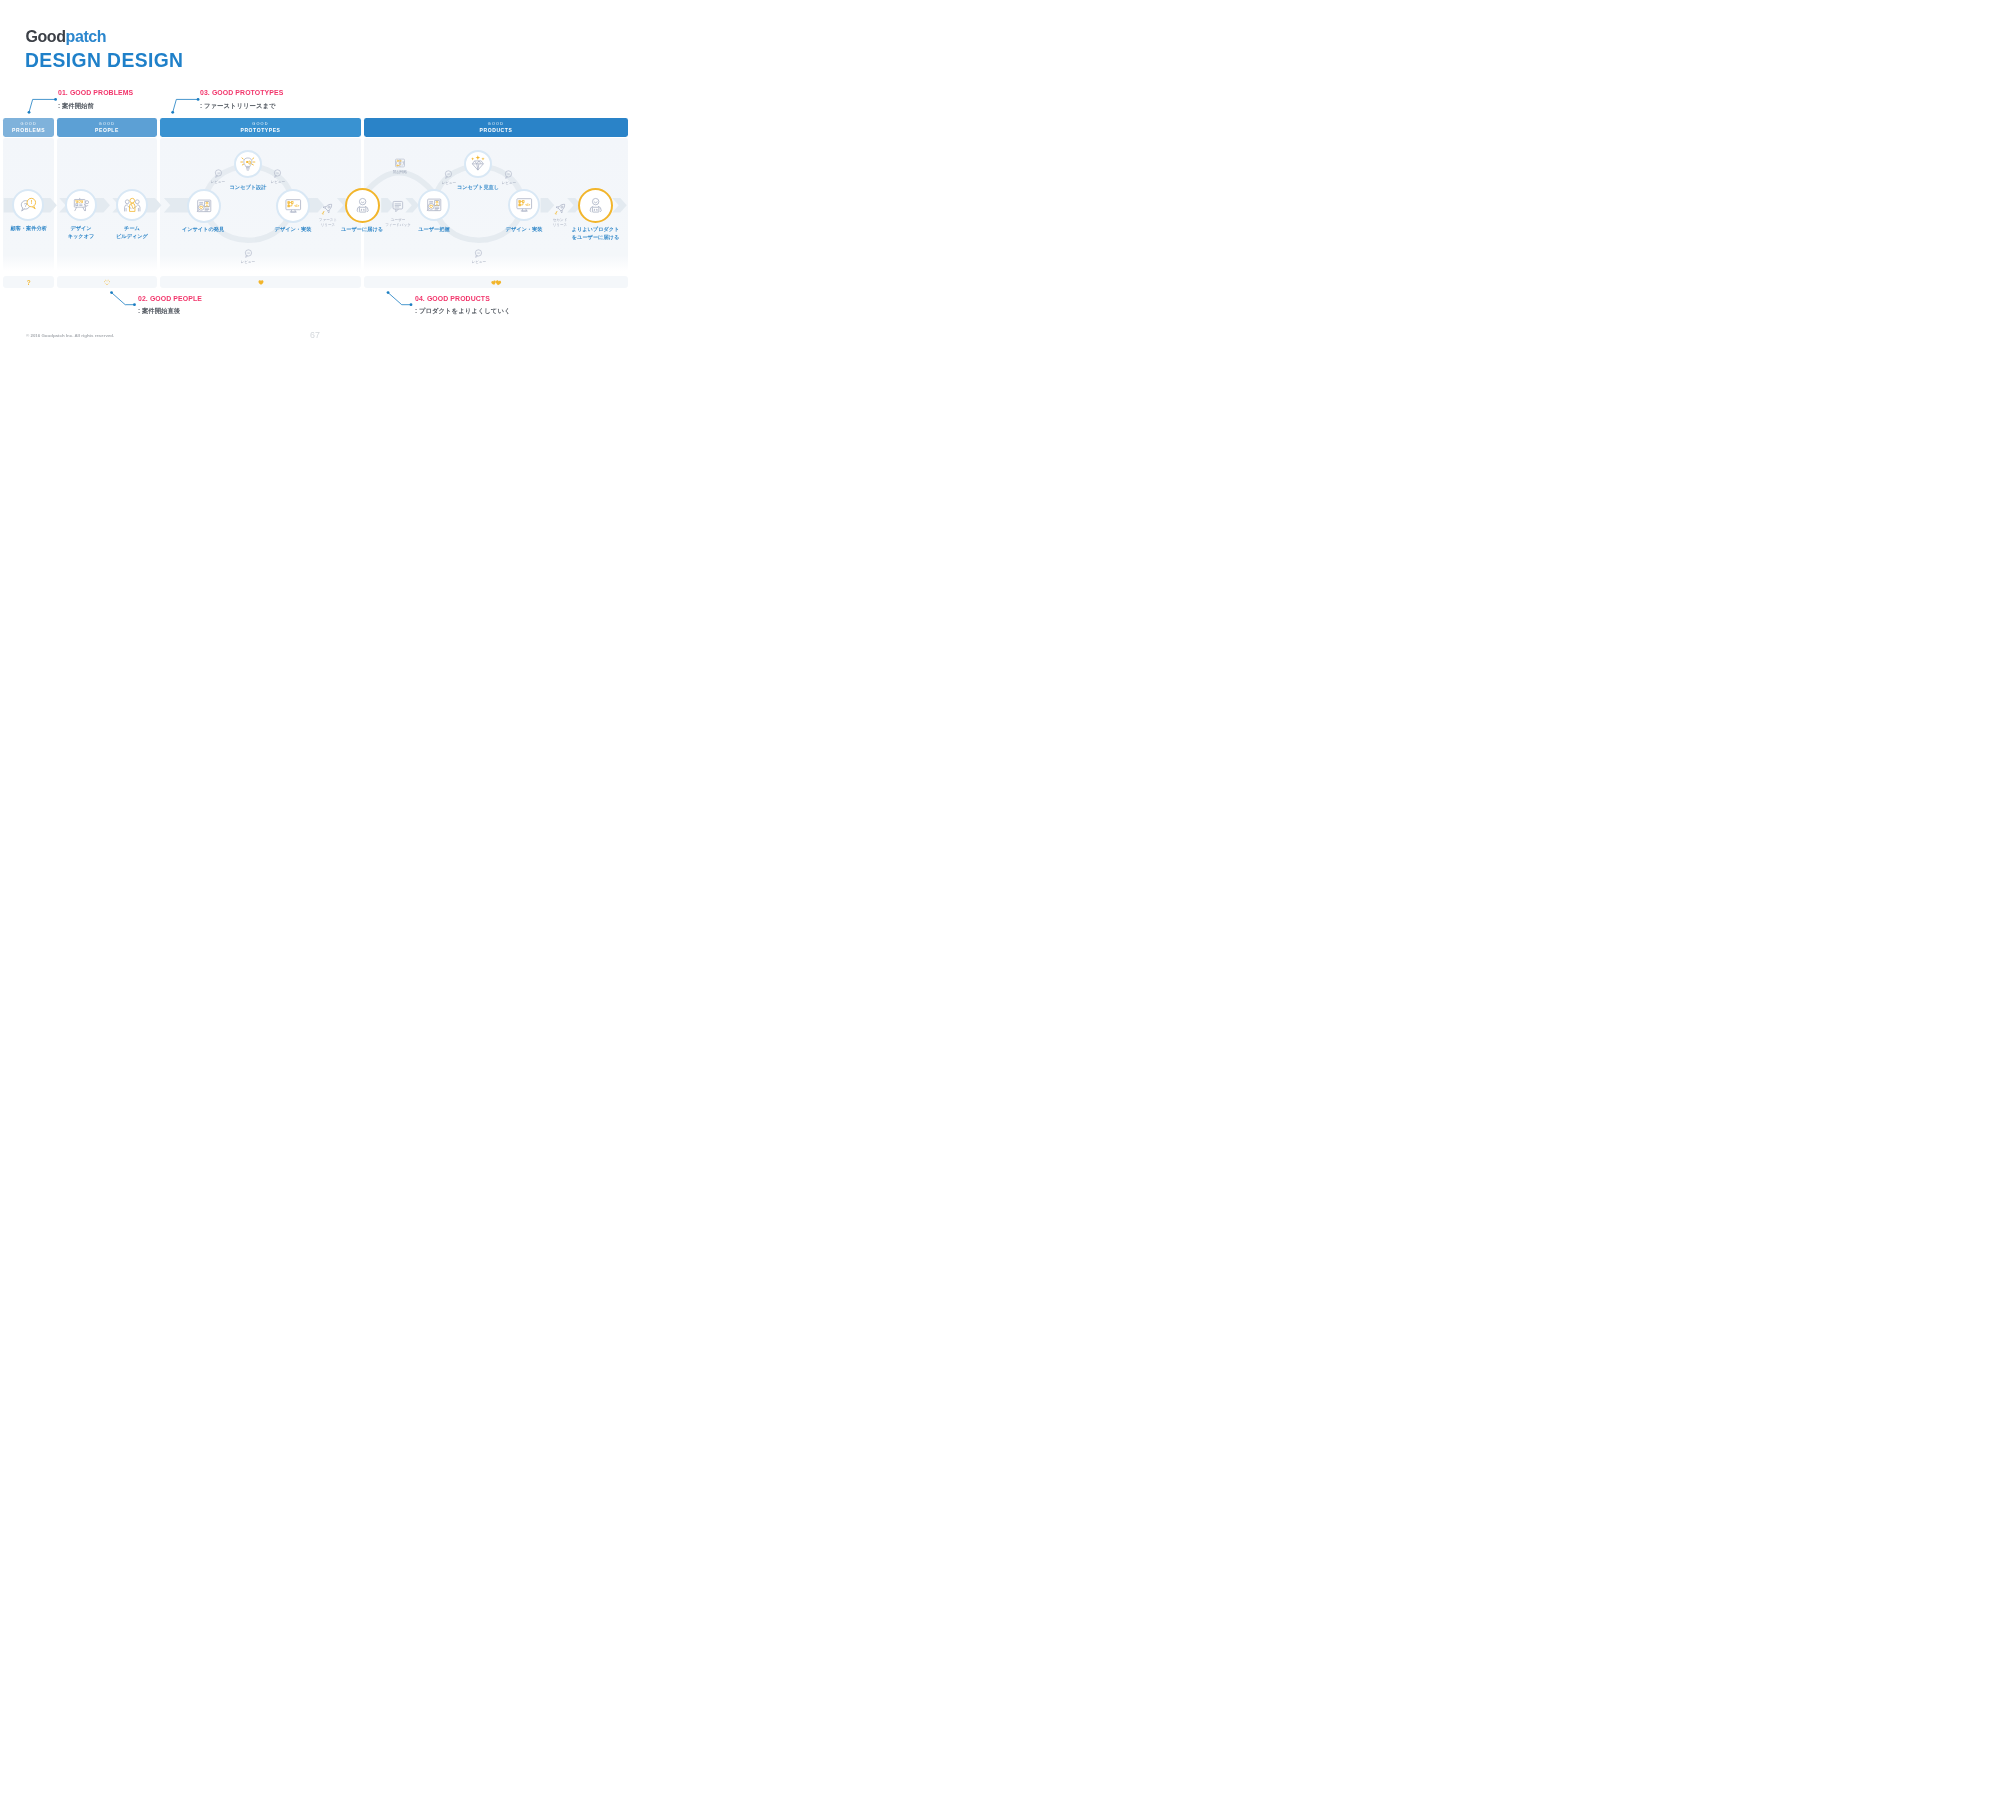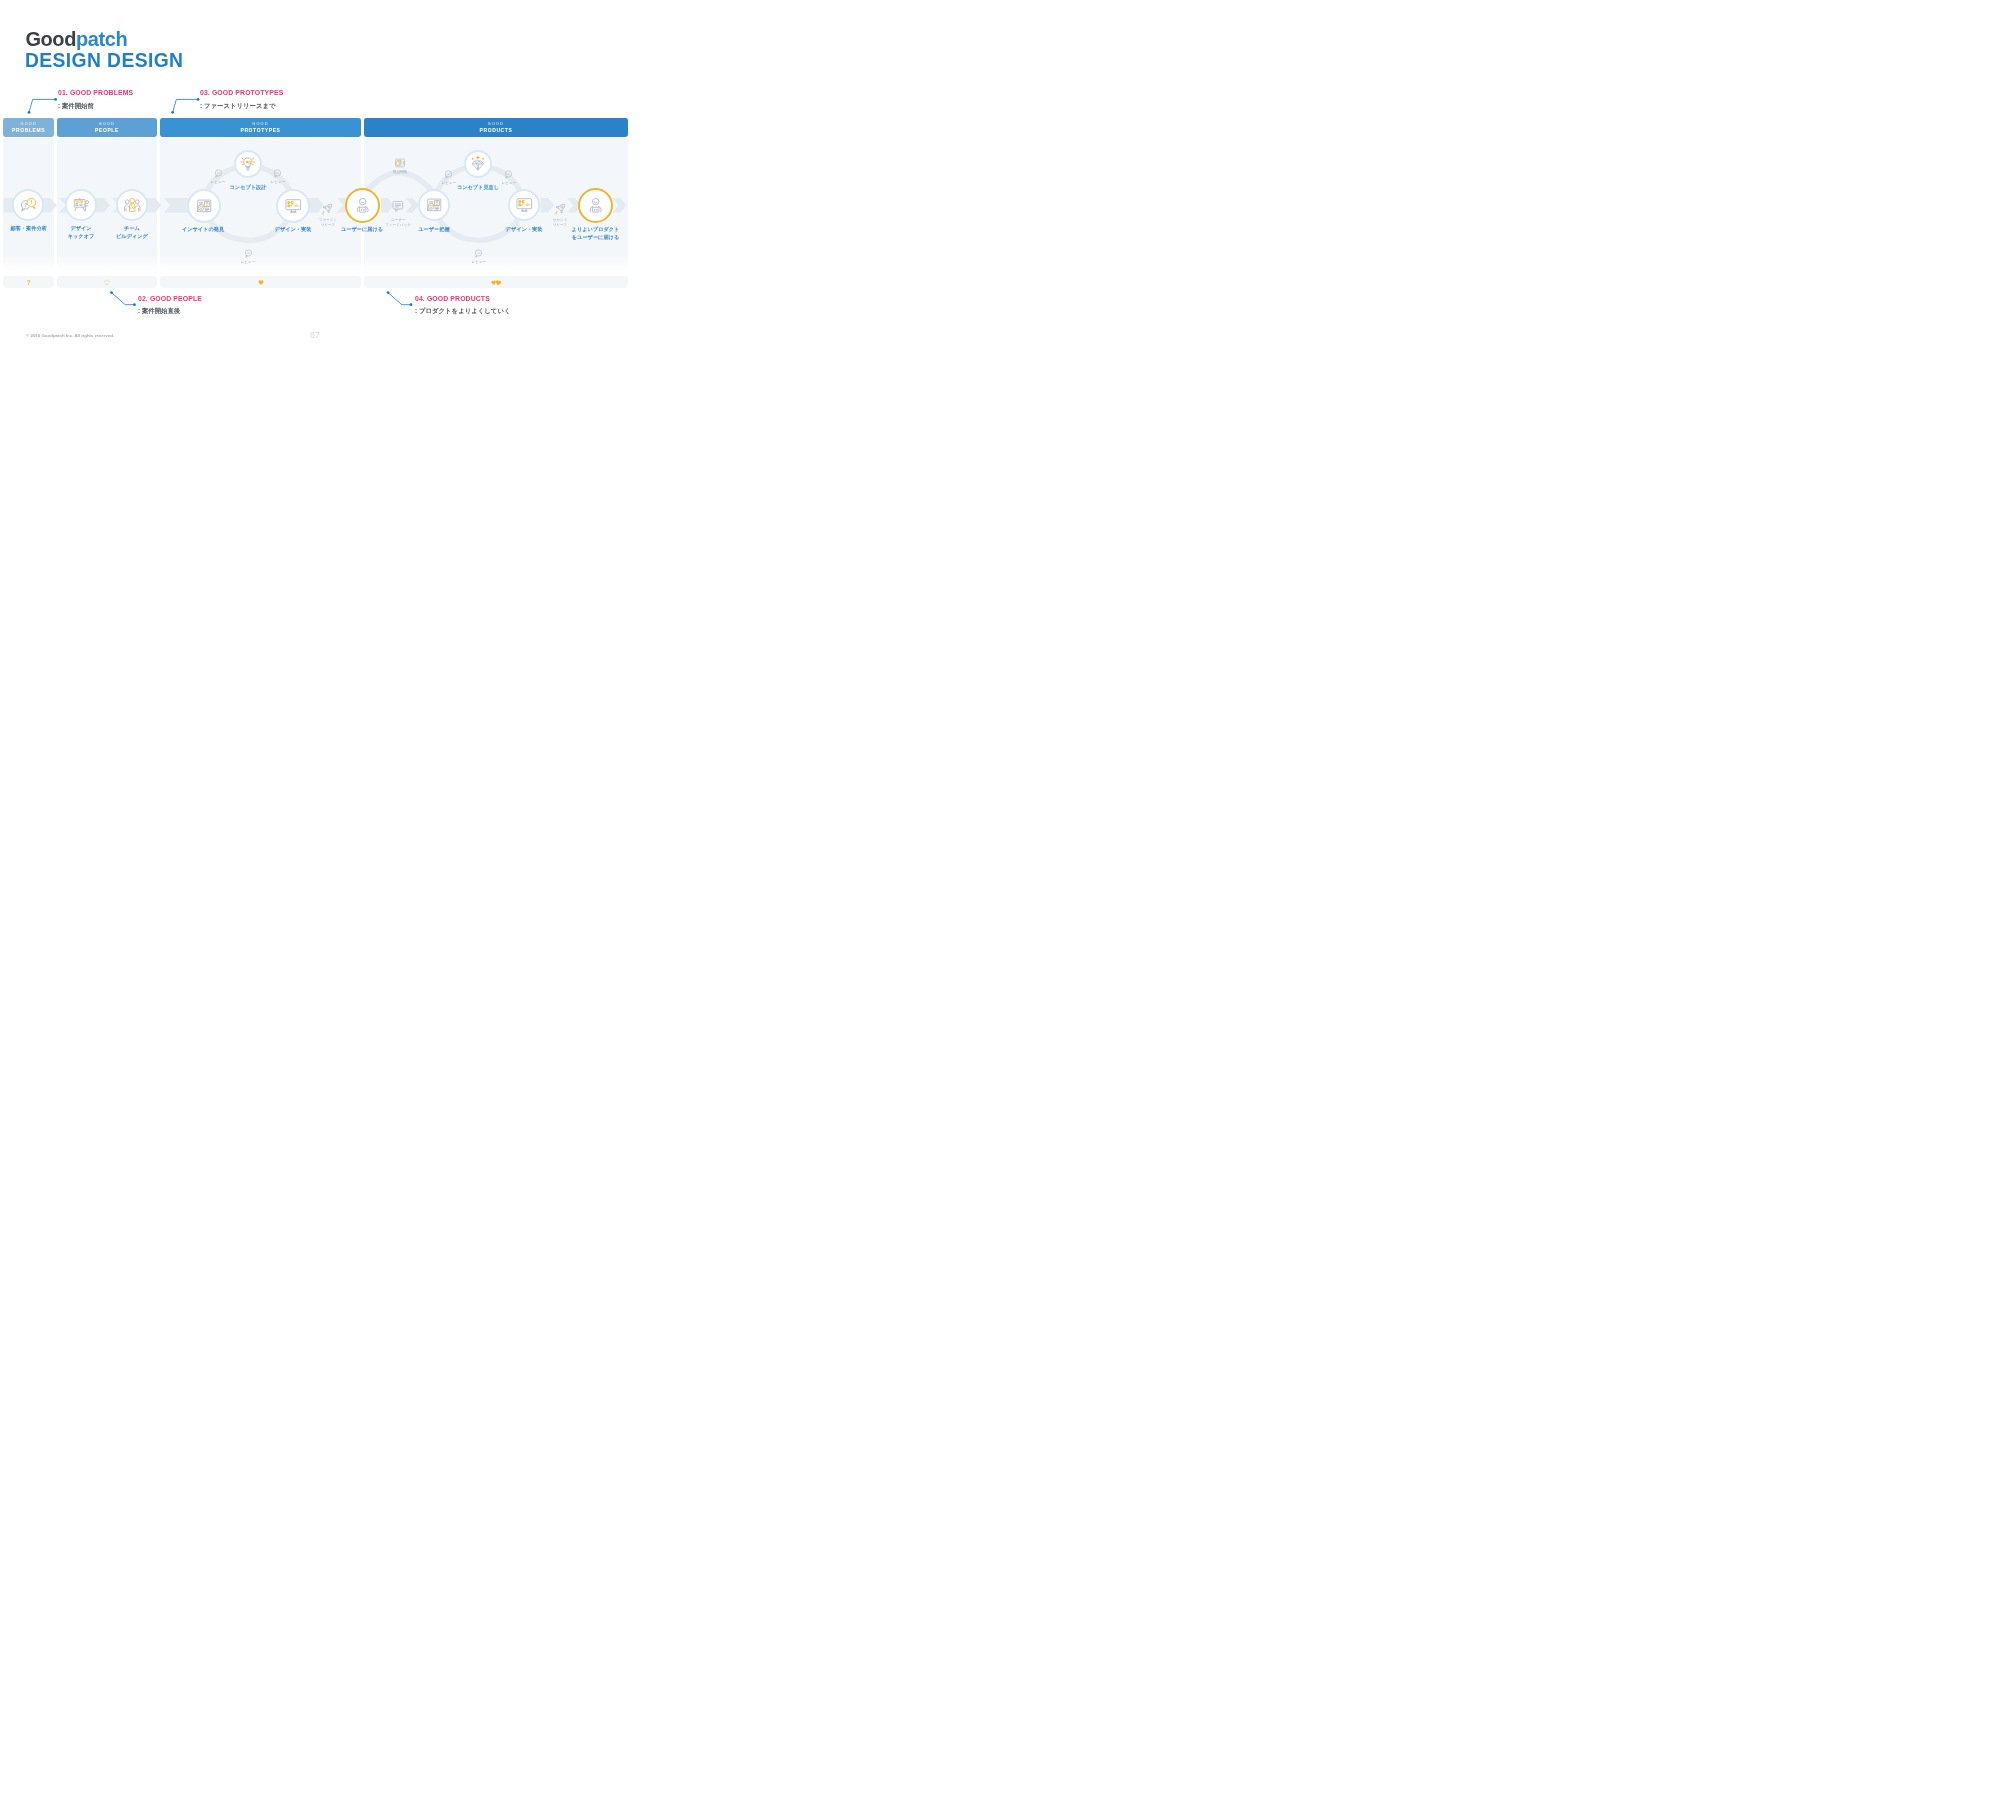--- a/index.html
+++ b/index.html
@@ -1,20 +1,20 @@
 <!DOCTYPE html>
 <html style="font-size:6.4px"><head>
 <meta charset="utf-8">
 <style>
   html,body{margin:0;padding:0;background:#ffffff;}
   body{font-family:"Liberation Sans","DejaVu Sans",sans-serif;}
   #stage{position:relative;width:632px;height:355px;background:#ffffff;overflow:hidden;}
   .abs{position:absolute;}
   
-  .logo{font-size:20px;font-weight:bold;letter-spacing:-0.4px;line-height:1;}
+  .logo{font-size:16px;font-weight:bold;letter-spacing:-0.4px;line-height:1;}
   .logo .lg-good{color:#3b3f46;}
   .logo .lg-patch{color:#2b87ce;}
   .page-title{font-size:19.3px;font-weight:bold;color:#1f80c9;letter-spacing:0.4px;line-height:1;}
   
   .co-label{font-size:6.9px;font-weight:bold;color:#f2356b;letter-spacing:0.1px;}
   .co-desc{font-size:6.4px;color:#555b63;font-weight:bold;}
   
   .col-header{top:118px;height:18.5px;border-radius:2.4px;color:#ffffff;text-align:center;
               display:flex;flex-direction:column;justify-content:center;gap:0.8px;}
   .ch1{font-size:3.8px;font-weight:400;letter-spacing:1.2px;opacity:.95;}

